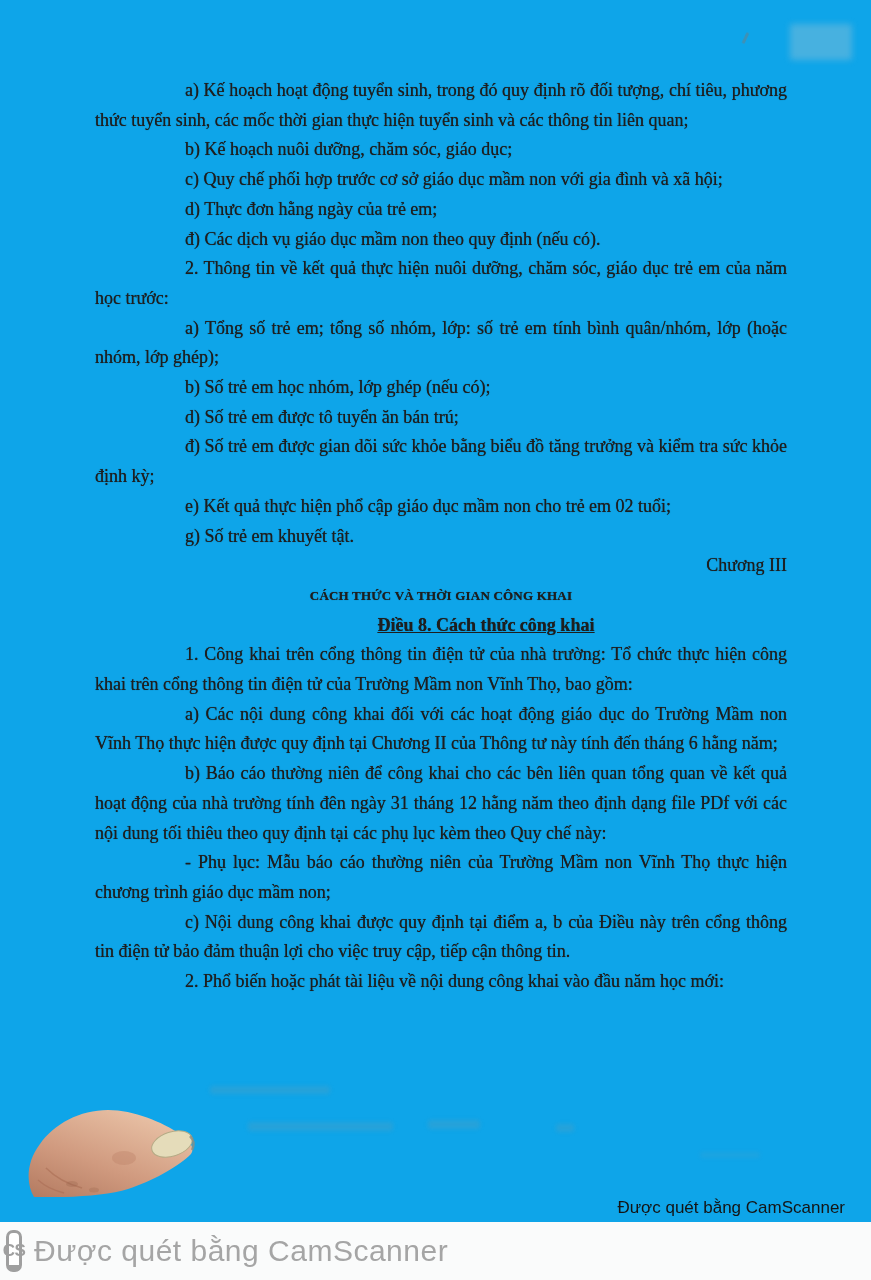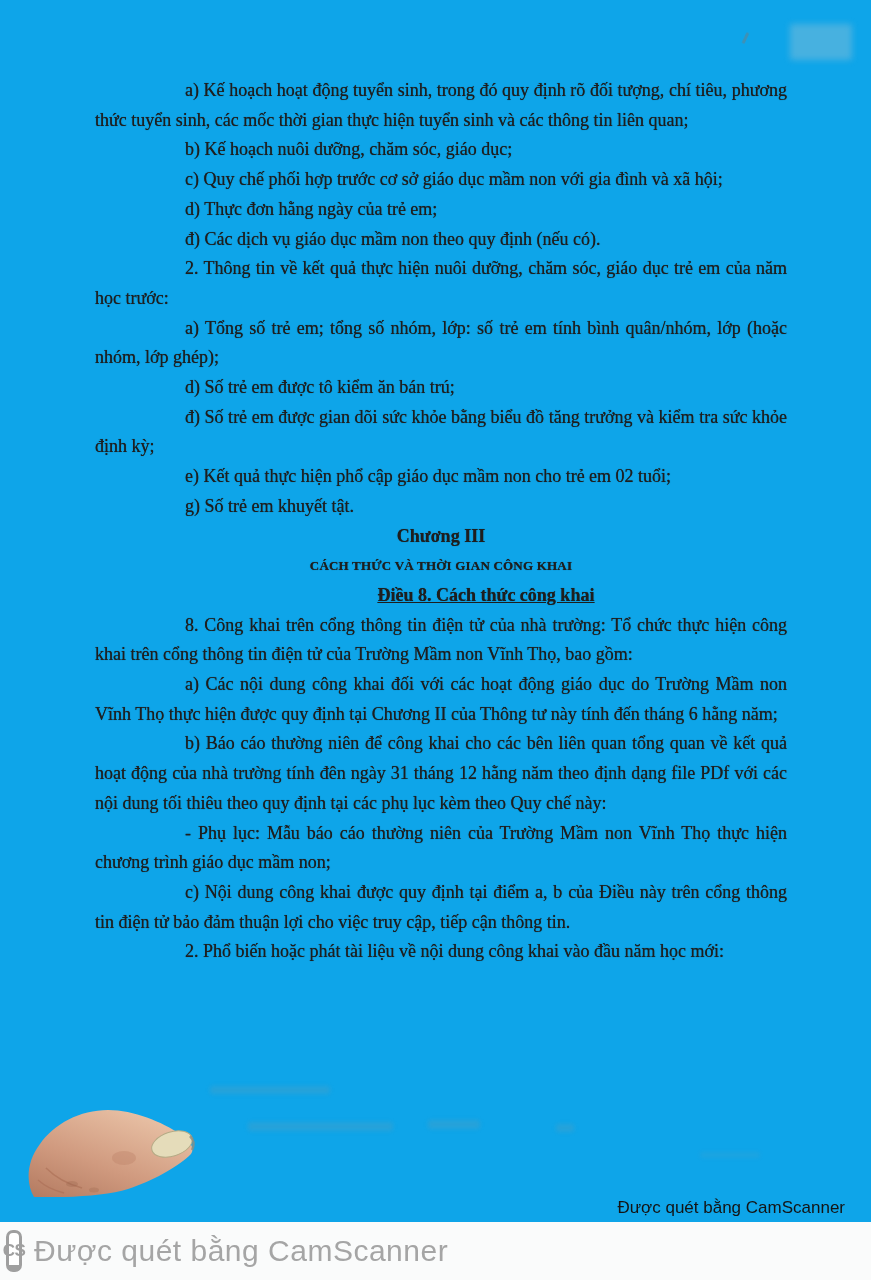--- a/index.html
+++ b/index.html
@@ -16,21 +16,21 @@
     font-size:18px;line-height:29.7px;
     color:#1e1e1e;
     text-shadow:0 0 0.7px rgba(25,25,25,0.85);
   }
   .text-block p{
     margin:0;
     text-align:justify;
     text-indent:90px;
   }
   .text-block p.chapter{
-    text-align:center;text-indent:0;font-weight:bold;
+    text-align:right;text-indent:0;font-weight:normal;
   }
   .text-block p.chapter-title{
     text-align:center;text-indent:0;font-weight:bold;
     font-size:13px;letter-spacing:0.2px;
   }
   .text-block p.article{
     text-align:center;font-weight:bold;text-decoration:underline;
   }
   
   .finger{
@@ -85,28 +85,29 @@
 <div class="page">
 
   <div class="text-block">
     <p>a) Kế hoạch hoạt động tuyển sinh, trong đó quy định rõ đối tượng, chí tiêu, phương thức tuyển sinh, các mốc thời gian thực hiện tuyển sinh và các thông tin liên quan;</p>
     <p>b) Kế hoạch nuôi dưỡng, chăm sóc, giáo dục;</p>
     <p>c) Quy chế phối hợp trước cơ sở giáo dục mầm non với gia đình và xã hội;</p>
     <p>d) Thực đơn hằng ngày của trẻ em;</p>
     <p>đ) Các dịch vụ giáo dục mầm non theo quy định (nếu có).</p>
     <p>2. Thông tin về kết quả thực hiện nuôi dưỡng, chăm sóc, giáo dục trẻ em của năm học trước:</p>
     <p>a) Tổng số trẻ em; tổng số nhóm, lớp: số trẻ em tính bình quân/nhóm, lớp (hoặc nhóm, lớp ghép);</p>
-    <p>d) Số trẻ em được tô kiểm ăn bán trú;</p>
+    <p>b) Số trẻ em học nhóm, lớp ghép (nếu có);</p>
+    <p>d) Số trẻ em được tô tuyển ăn bán trú;</p>
     <p>đ) Số trẻ em được gian dõi sức khỏe bằng biểu đồ tăng trưởng và kiểm tra sức khỏe định kỳ;</p>
     <p>e) Kết quả thực hiện phổ cập giáo dục mầm non cho trẻ em 02 tuổi;</p>
     <p>g) Số trẻ em khuyết tật.</p>
     <p class="chapter">Chương III</p>
     <p class="chapter-title">CÁCH THỨC VÀ THỜI GIAN CÔNG KHAI</p>
     <p class="article">Điều 8. Cách thức công khai</p>
-    <p>8. Công khai trên cổng thông tin điện tử của nhà trường: Tổ chức thực hiện công khai trên cổng thông tin điện tử của Trường Mầm non Vĩnh Thọ, bao gồm:</p>
+    <p>1. Công khai trên cổng thông tin điện tử của nhà trường: Tổ chức thực hiện công khai trên cổng thông tin điện tử của Trường Mầm non Vĩnh Thọ, bao gồm:</p>
     <p>a) Các nội dung công khai đối với các hoạt động giáo dục do Trường Mầm non Vĩnh Thọ thực hiện được quy định tại Chương II của Thông tư này tính đến tháng 6 hằng năm;</p>
     <p>b) Báo cáo thường niên để công khai cho các bên liên quan tổng quan về kết quả hoạt động của nhà trường tính đên ngày 31 tháng 12 hằng năm theo định dạng file PDf với các nội dung tối thiêu theo quy định tại các phụ lục kèm theo Quy chế này:</p>
     <p>- Phụ lục: Mẫu báo cáo thường niên của Trường Mầm non Vĩnh Thọ thực hiện chương trình giáo dục mầm non;</p>
     <p>c) Nội dung công khai được quy định tại điểm a, b của Điều này trên cổng thông tin điện tử bảo đảm thuận lợi cho việc truy cập, tiếp cận thông tin.</p>
     <p>2. Phổ biến hoặc phát tài liệu về nội dung công khai vào đầu năm học mới:</p>
   </div>
 
   <div class="artifact a1"></div>
   <div class="artifact a2"></div>
   <div class="artifact a3"></div>

